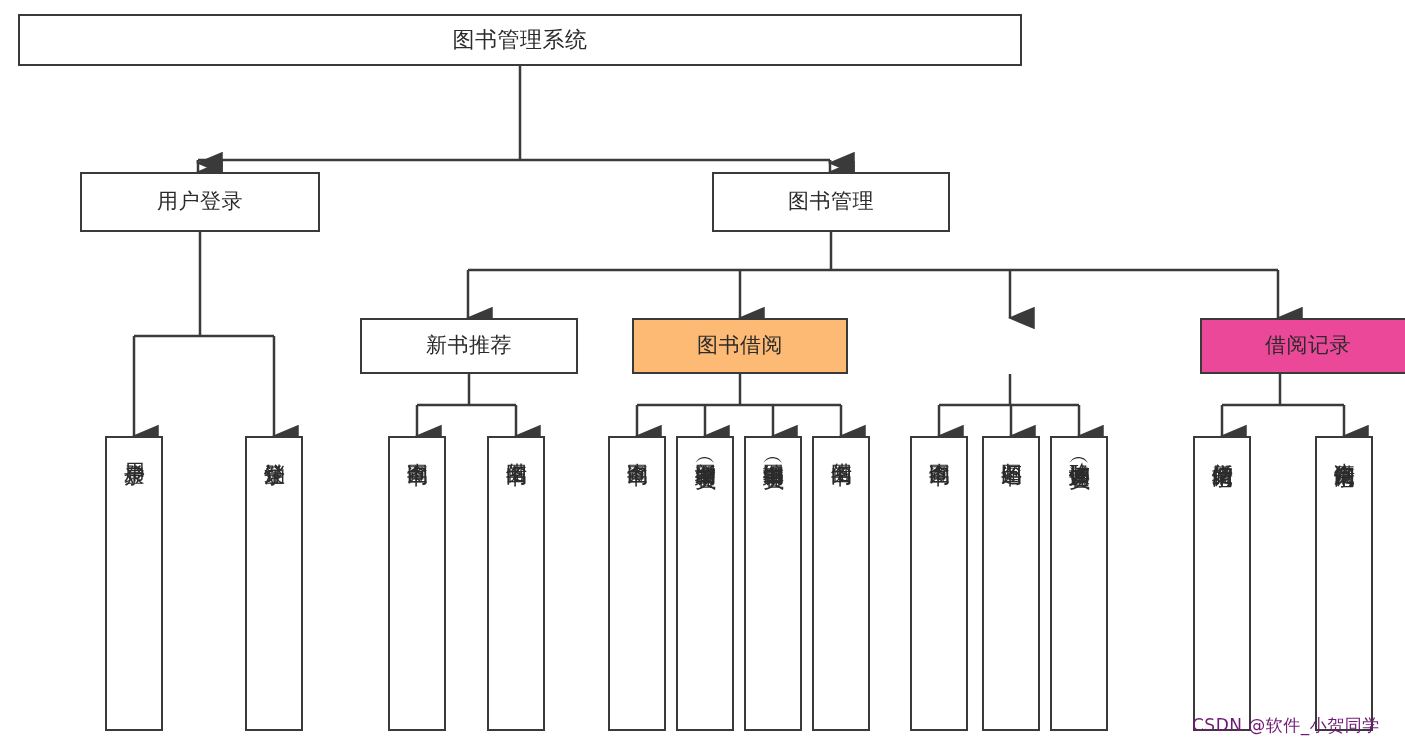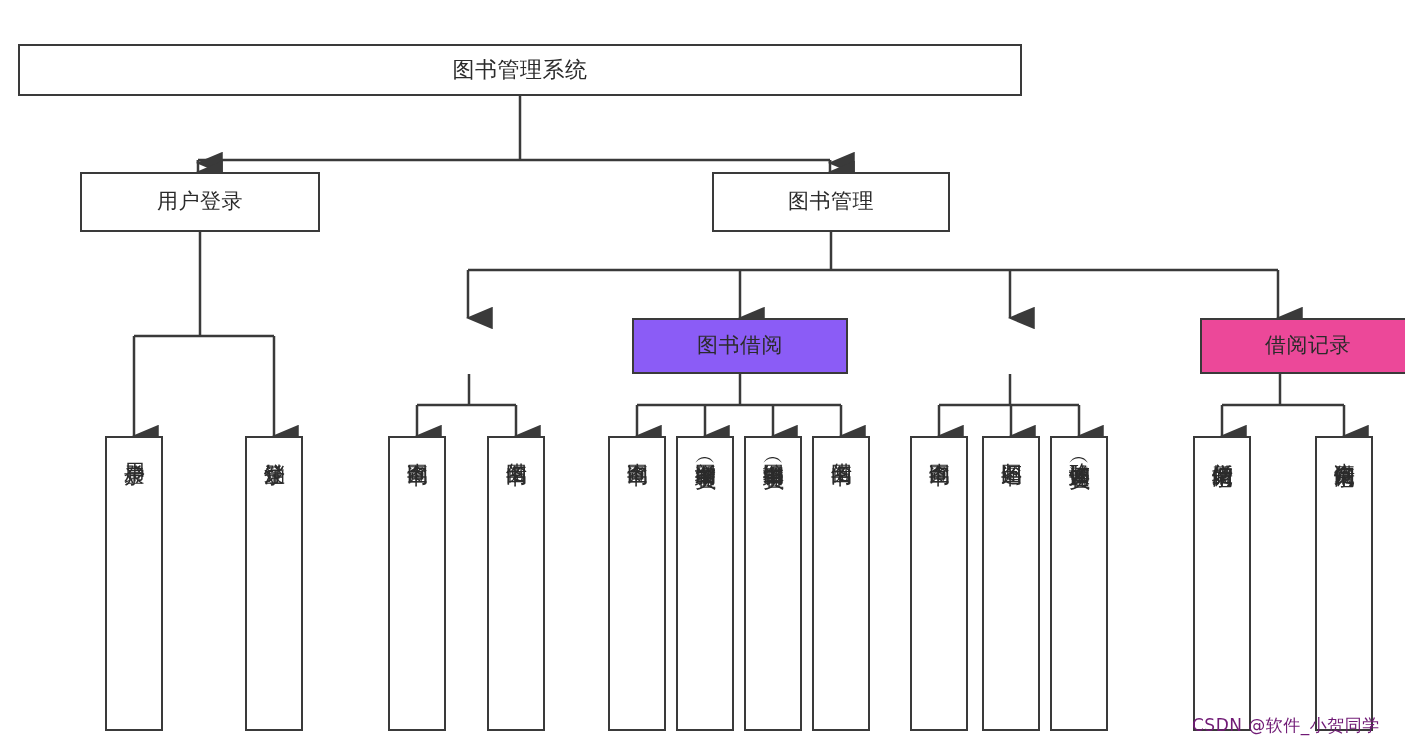--- a/index.html
+++ b/index.html
@@ -132,26 +132,27 @@
     </g>
 
     <g stroke="#3a3a3a" stroke-width="2.5" fill="none">
       <path d="M 1280 374 L 1280 405"></path>
       <path d="M 1222 405 L 1344 405"></path>
       <line x1="1222" y1="405" x2="1222" y2="436" marker-end="url(#arrow)"></line>
       <line x1="1344" y1="405" x2="1344" y2="436" marker-end="url(#arrow)"></line>
     </g>
   </svg>
 
-  <div class="node horiz root" style="left: 18px; top: 14px; width: 1004px; height: 52px; border-color: rgb(58, 58, 58); background: rgb(255, 255, 255); color: rgb(43, 43, 43); margin-top: 30px;">图书管理系统</div>
+  <div class="node horiz root" style="left: 18px; top: 14px; width: 1004px; height: 52px; border-color: rgb(58, 58, 58); background: rgb(255, 255, 255); color: rgb(43, 43, 43);">图书管理系统</div>
 
   <div class="node horiz" style="left: 80px; top: 172px; width: 240px; height: 60px; border-color: rgb(58, 58, 58); background: rgb(255, 255, 255); color: rgb(43, 43, 43);">用户登录</div>
   <div class="node horiz" style="left: 712px; top: 172px; width: 238px; height: 60px; border-color: rgb(58, 58, 58); background: rgb(255, 255, 255); color: rgb(43, 43, 43); text-align: center;">图书管理</div>
 
-  <div class="node horiz" style="left: 632px; top: 318px; width: 216px; height: 56px; border-color: rgb(58, 58, 58); background: #8b5cf6; color: rgb(43, 43, 43);">图书借阅</div>
+  <div class="node horiz" style="left: 360px; top: 318px; width: 218px; height: 56px; border-color: rgb(58, 58, 58); background: rgb(255, 255, 255); color: rgb(43, 43, 43);">新书推荐</div>
+  <div class="node horiz" style="left: 632px; top: 318px; width: 216px; height: 56px; border-color: rgb(58, 58, 58); background: #fdba74; color: rgb(43, 43, 43);">图书借阅</div>
   <div class="node horiz" style="left: 1200px; top: 318px; width: 216px; height: 56px; border-color: rgb(58, 58, 58); background: #ec4899; color: rgb(43, 43, 43);">借阅记录</div>
 
   <div class="node leaf" style="left: 105px; top: 436px; width: 58px; height: 295px; border-color: rgb(58, 58, 58); background: rgb(255, 255, 255); color: rgb(43, 43, 43);">
     <span class="vtext">用户登录</span>
   </div>
   <div class="node leaf" style="left: 245px; top: 436px; width: 58px; height: 295px; border-color: rgb(58, 58, 58); background: rgb(255, 255, 255); color: rgb(43, 43, 43);">
     <span class="vtext">注销登录</span>
   </div>
   <div class="node leaf" style="left: 388px; top: 436px; width: 58px; height: 295px; border-color: rgb(58, 58, 58); background: rgb(255, 255, 255); color: rgb(43, 43, 43);">
     <span class="vtext">查询图书</span>

